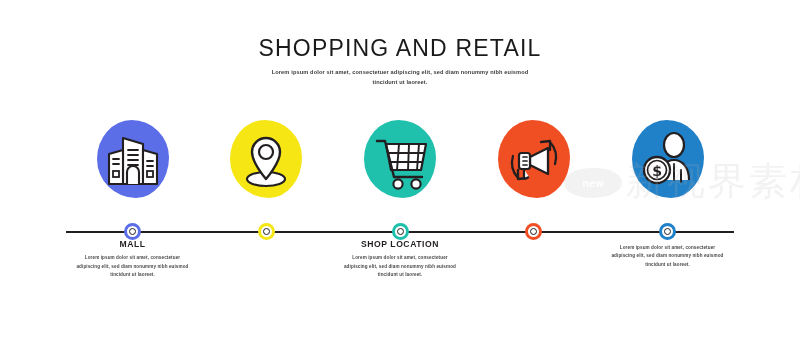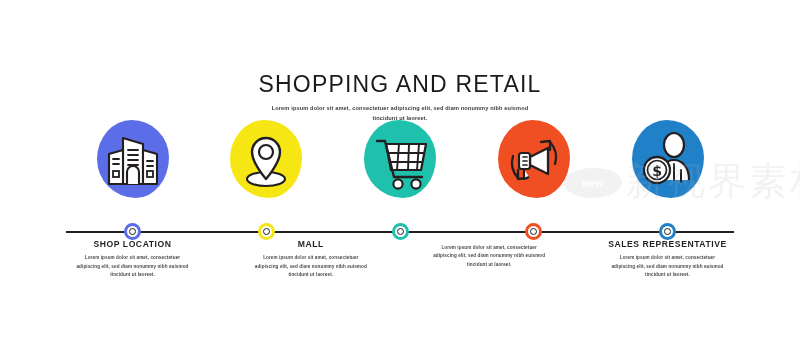--- a/index.html
+++ b/index.html
@@ -16,21 +16,20 @@
     color: #231f20;
   }
 
   
   #header {
     position: absolute;
     top: 36px;
     left: 0;
     width: 800px;
     text-align: center;
-    margin-top: 36px;
   }
   #title {
     font-size: 23px;
     letter-spacing: 1.2px;
     font-weight: 400;
     color: #1a1a1a;
     line-height: 1.1;
     margin: 0;
     white-space: nowrap;
   }
@@ -327,32 +326,28 @@
   </div>
   <div class="dot-wrap">
     <div class="dot" style="border:3.4px solid #2080c8">
       <div class="dot-inner"></div>
     </div>
   </div>
 </div>
 
 <div id="labels">
   <div class="label-col">
+    <div class="step-label">MALL</div>
+    <div class="step-body">Lorem ipsum dolor sit amet, consectetuer adipiscing elit, sed diam nonummy nibh euismod tincidunt ut laoreet.</div>
+  </div>
+  <div class="label-col">
     <div class="step-label">SHOP LOCATION</div>
     <div class="step-body">Lorem ipsum dolor sit amet, consectetuer adipiscing elit, sed diam nonummy nibh euismod tincidunt ut laoreet.</div>
   </div>
   <div class="label-col">
-    <div class="step-label">MALL</div>
-    <div class="step-body">Lorem ipsum dolor sit amet, consectetuer adipiscing elit, sed diam nonummy nibh euismod tincidunt ut laoreet.</div>
-  </div>
-  <div class="label-col">
-    <div class="step-body">Lorem ipsum dolor sit amet, consectetuer adipiscing elit, sed diam nonummy nibh euismod tincidunt ut laoreet.</div>
-  </div>
-  <div class="label-col">
-    <div class="step-label">SALES REPRESENTATIVE</div>
     <div class="step-body">Lorem ipsum dolor sit amet, consectetuer adipiscing elit, sed diam nonummy nibh euismod tincidunt ut laoreet.</div>
   </div>
 </div>
 
 <div id="watermark">
   <div id="wm-badge">new</div>
   <div id="wm-cjk">新视界素材</div>
 </div>
 
 </body></html>

